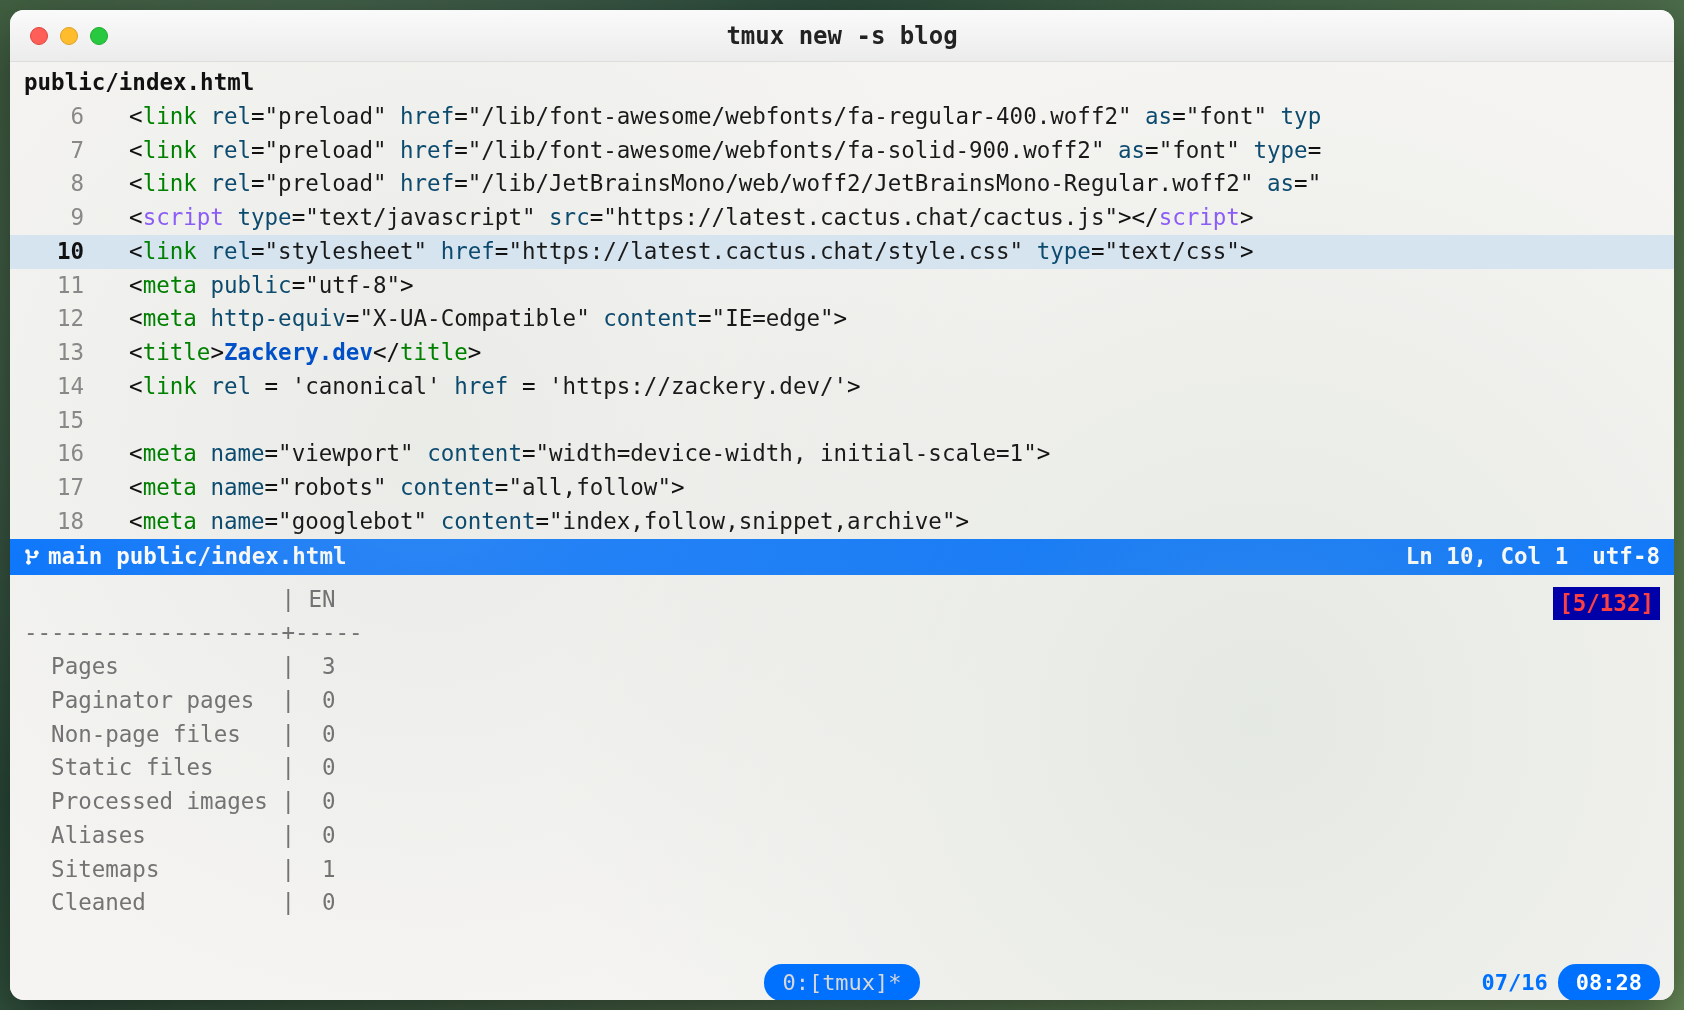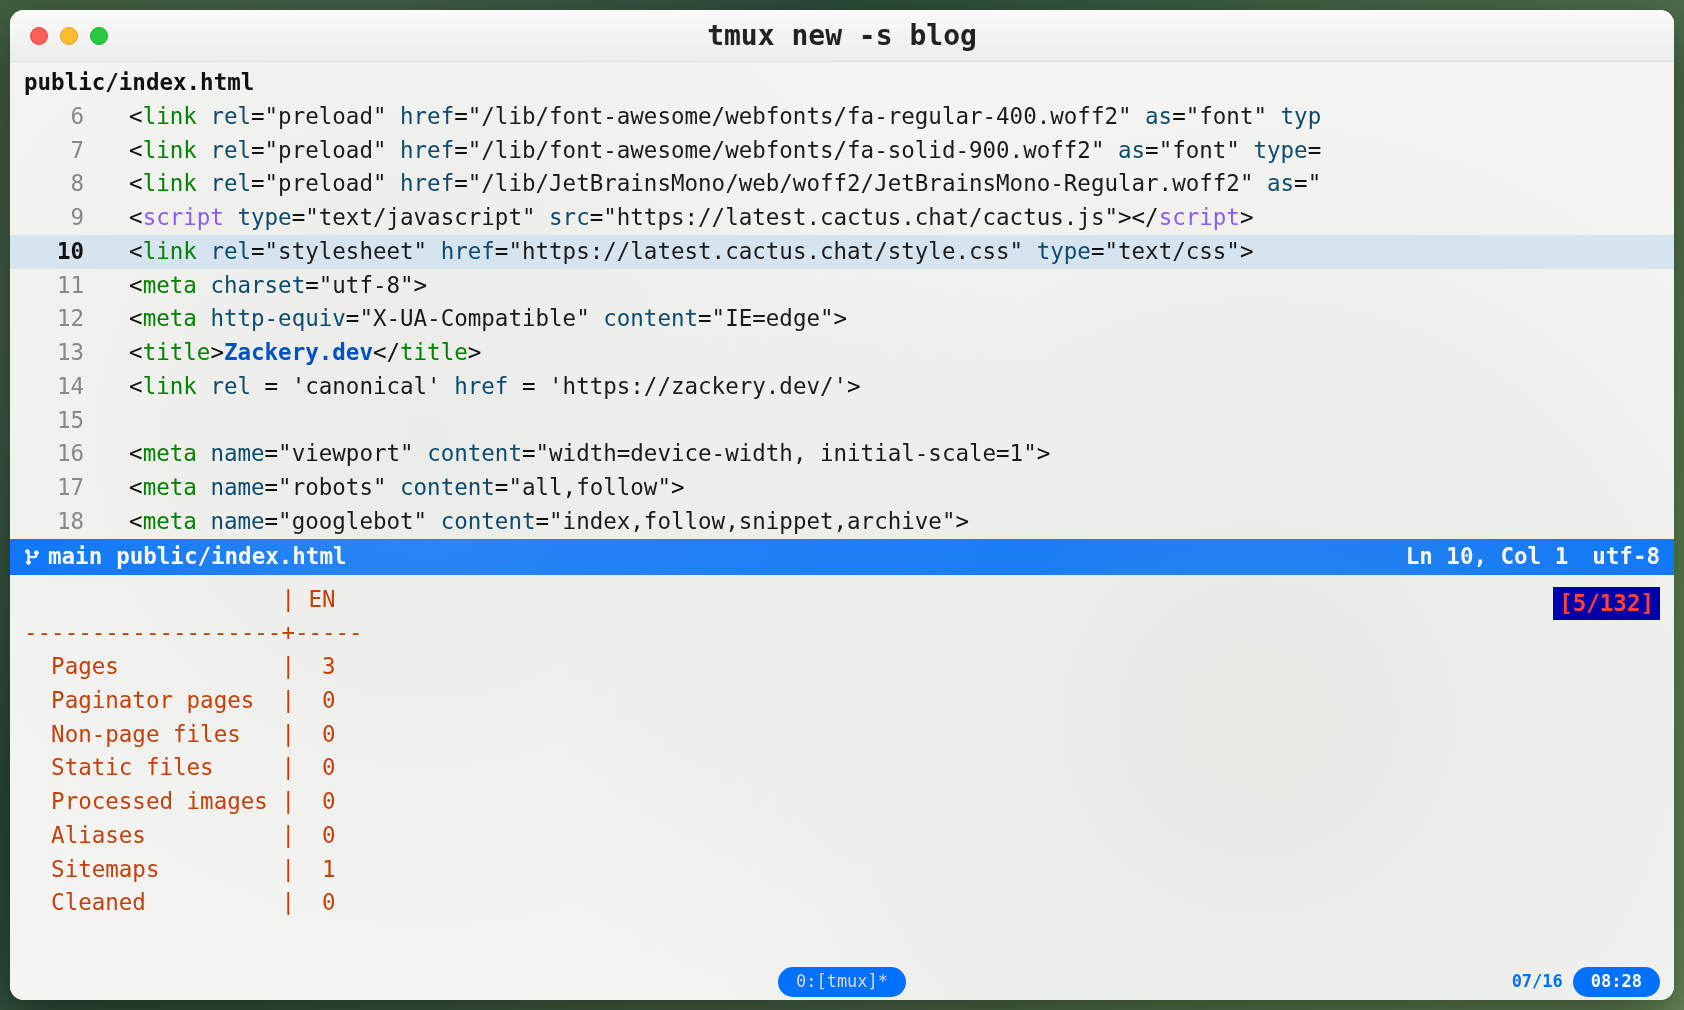--- a/index.html
+++ b/index.html
@@ -49,21 +49,21 @@
     position: absolute;
     left: 20px;
   }
   .light { width: 18px; height: 18px; border-radius: 50%; }
   .light.red { background: #ff5f57; border: 1px solid #e0443e; }
   .light.yellow { background: #ffbd2e; border: 1px solid #dea123; }
   .light.green { background: #28c940; border: 1px solid #1aad2b; }
   .title {
     margin: 0 auto;
     font-weight: 700;
-    font-size: 28px;
+    font-size: 24px;
     color: #222;
   }
   .terminal {
     flex: 1;
     background: #f5f4f2;
     font-size: 22.5px;
     line-height: 1.5;
     display: flex;
     flex-direction: column;
     overflow: hidden;
@@ -130,29 +130,29 @@
   }
   .hl-count {
     position: absolute;
     top: 12px;
     right: 14px;
     background: #0000a8;
     color: #ff4040;
     font-weight: 700;
     padding: 0 6px;
   }
-  .table-block { white-space: pre; color: #c2410c; }
+  .table-block { white-space: pre; color: #737373; }
   .tmux-bar {
     height: 36px;
     background: transparent;
     display: flex;
     align-items: center;
     justify-content: center;
     position: relative;
-    font-size: 17px;
+    font-size: 22px;
     padding: 0 14px;
   }
   .tmux-window-pill {
     background: #0070ff;
     color: #d8d8d8;
     border-radius: 18px;
     padding: 2px 18px;
     font-weight: 400;
   }
   .tmux-right {
@@ -186,21 +186,21 @@
   </div>
 
   <div class="terminal">
     <div class="editor-header">public/index.html</div>
     <div class="code-area" id="code-area">
         <div class="code-line"><div class="gutter">6</div><div class="code-content"><span class="t-angle">  &lt;</span><span class="t-tag">link</span><span> </span><span class="t-attr">rel</span><span class="t-eq">=</span><span class="t-str">"preload"</span><span> </span><span class="t-attr">href</span><span class="t-eq">=</span><span class="t-str">"/lib/font-awesome/webfonts/fa-regular-400.woff2"</span><span> </span><span class="t-attr">as</span><span class="t-eq">=</span><span class="t-str">"font"</span><span> </span><span class="t-attr">typ</span></div></div>
         <div class="code-line"><div class="gutter">7</div><div class="code-content"><span class="t-angle">  &lt;</span><span class="t-tag">link</span><span> </span><span class="t-attr">rel</span><span class="t-eq">=</span><span class="t-str">"preload"</span><span> </span><span class="t-attr">href</span><span class="t-eq">=</span><span class="t-str">"/lib/font-awesome/webfonts/fa-solid-900.woff2"</span><span> </span><span class="t-attr">as</span><span class="t-eq">=</span><span class="t-str">"font"</span><span> </span><span class="t-attr">type</span><span class="t-eq">=</span></div></div>
         <div class="code-line"><div class="gutter">8</div><div class="code-content"><span class="t-angle">  &lt;</span><span class="t-tag">link</span><span> </span><span class="t-attr">rel</span><span class="t-eq">=</span><span class="t-str">"preload"</span><span> </span><span class="t-attr">href</span><span class="t-eq">=</span><span class="t-str">"/lib/JetBrainsMono/web/woff2/JetBrainsMono-Regular.woff2"</span><span> </span><span class="t-attr">as</span><span class="t-eq">=</span><span class="t-str">"</span></div></div>
         <div class="code-line"><div class="gutter">9</div><div class="code-content"><span class="t-angle">  &lt;</span><span class="t-script">script</span><span> </span><span class="t-attr">type</span><span class="t-eq">=</span><span class="t-str">"text/javascript"</span><span> </span><span class="t-attr">src</span><span class="t-eq">=</span><span class="t-str">"https://latest.cactus.chat/cactus.js"</span><span class="t-angle">&gt;&lt;/</span><span class="t-script">script</span><span class="t-angle">&gt;</span></div></div>
         <div class="code-line current"><div class="gutter">10</div><div class="code-content"><span class="t-angle">  &lt;</span><span class="t-tag">link</span><span> </span><span class="t-attr">rel</span><span class="t-eq">=</span><span class="t-str">"stylesheet"</span><span> </span><span class="t-attr">href</span><span class="t-eq">=</span><span class="t-str">"https://latest.cactus.chat/style.css"</span><span> </span><span class="t-attr">type</span><span class="t-eq">=</span><span class="t-str">"text/css"</span><span class="t-angle">&gt;</span></div></div>
-        <div class="code-line"><div class="gutter">11</div><div class="code-content"><span class="t-angle">  &lt;</span><span class="t-tag">meta</span><span> </span><span class="t-attr">charset</span><span class="t-eq">=</span><span class="t-str">"utf-8"</span><span class="t-angle">&gt;</span></div></div>
+        <div class="code-line"><div class="gutter">11</div><div class="code-content"><span class="t-angle">  &lt;</span><span class="t-tag">meta</span><span> </span><span class="t-attr">public</span><span class="t-eq">=</span><span class="t-str">"utf-8"</span><span class="t-angle">&gt;</span></div></div>
         <div class="code-line"><div class="gutter">12</div><div class="code-content"><span class="t-angle">  &lt;</span><span class="t-tag">meta</span><span> </span><span class="t-attr">http-equiv</span><span class="t-eq">=</span><span class="t-str">"X-UA-Compatible"</span><span> </span><span class="t-attr">content</span><span class="t-eq">=</span><span class="t-str">"IE=edge"</span><span class="t-angle">&gt;</span></div></div>
         <div class="code-line"><div class="gutter">13</div><div class="code-content"><span class="t-angle">  &lt;</span><span class="t-tag">title</span><span class="t-angle">&gt;</span><span class="t-title">Zackery.dev</span><span class="t-angle">&lt;/</span><span class="t-tag">title</span><span class="t-angle">&gt;</span></div></div>
         <div class="code-line"><div class="gutter">14</div><div class="code-content"><span class="t-angle">  &lt;</span><span class="t-tag">link</span><span> </span><span class="t-attr">rel</span><span> </span><span class="t-eq">=</span><span> </span><span class="t-str">'canonical'</span><span> </span><span class="t-attr">href</span><span> </span><span class="t-eq">=</span><span> </span><span class="t-str">'https://zackery.dev/'</span><span class="t-angle">&gt;</span></div></div>
         <div class="code-line"><div class="gutter">15</div><div class="code-content"><span></span></div></div>
         <div class="code-line"><div class="gutter">16</div><div class="code-content"><span class="t-angle">  &lt;</span><span class="t-tag">meta</span><span> </span><span class="t-attr">name</span><span class="t-eq">=</span><span class="t-str">"viewport"</span><span> </span><span class="t-attr">content</span><span class="t-eq">=</span><span class="t-str">"width=device-width, initial-scale=1"</span><span class="t-angle">&gt;</span></div></div>
         <div class="code-line"><div class="gutter">17</div><div class="code-content"><span class="t-angle">  &lt;</span><span class="t-tag">meta</span><span> </span><span class="t-attr">name</span><span class="t-eq">=</span><span class="t-str">"robots"</span><span> </span><span class="t-attr">content</span><span class="t-eq">=</span><span class="t-str">"all,follow"</span><span class="t-angle">&gt;</span></div></div>
         <div class="code-line"><div class="gutter">18</div><div class="code-content"><span class="t-angle">  &lt;</span><span class="t-tag">meta</span><span> </span><span class="t-attr">name</span><span class="t-eq">=</span><span class="t-str">"googlebot"</span><span> </span><span class="t-attr">content</span><span class="t-eq">=</span><span class="t-str">"index,follow,snippet,archive"</span><span class="t-angle">&gt;</span></div></div>
       </div>
 
     <div class="status-bar">

